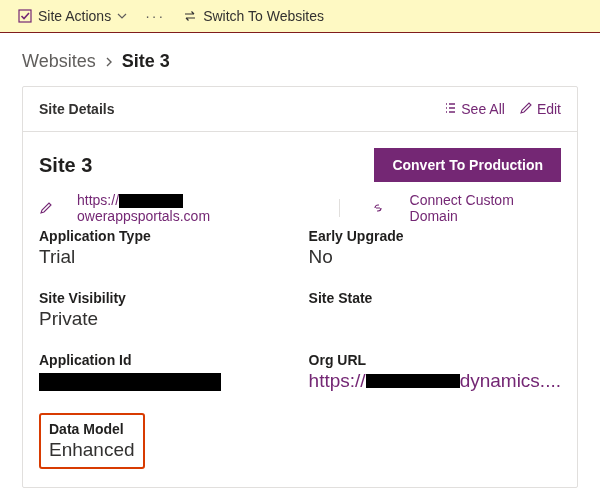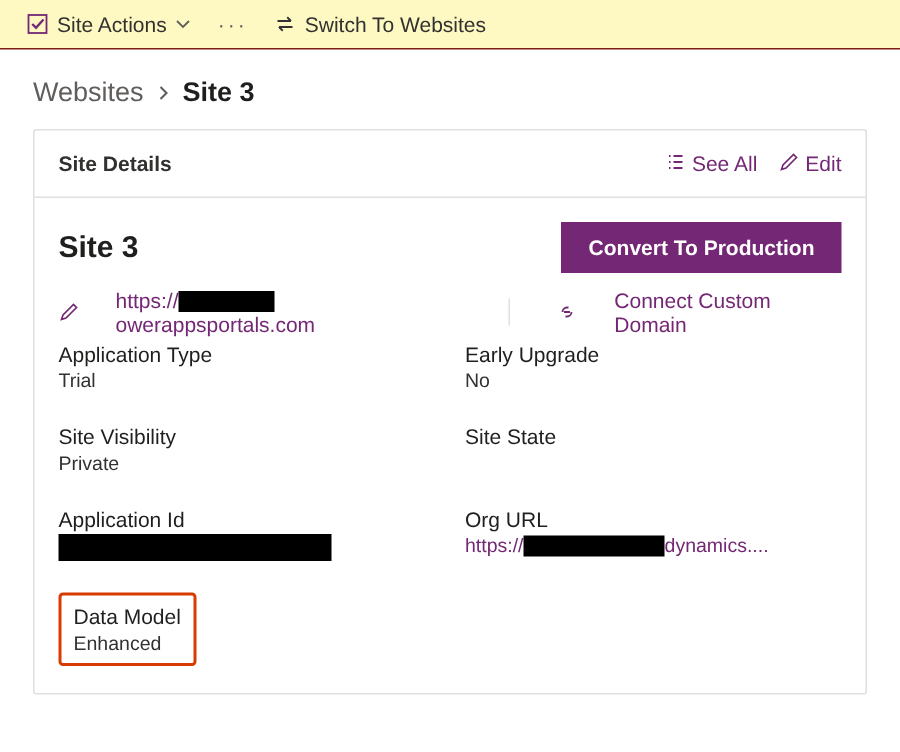--- a/index.html
+++ b/index.html
@@ -97,22 +97,22 @@
   }
   .redact.w1 { width: 64px; }
   .redact.w2 { width: 182px; height: 18px; }
   .redact.w3 { width: 94px; height: 14px; }
   .grid {
     display: grid;
     grid-template-columns: 1fr 1fr;
     row-gap: 22px;
     column-gap: 20px;
   }
-  .field-label { font-weight: 400; font-size: 14px; color: #201f1e; margin-bottom: 2px; }
-  .field-value { font-size: 13px; color: #323130; }
+  .field-label { font-weight: 700; font-size: 14px; color: #201f1e; margin-bottom: 2px; }
+  .field-value { font-size: 19px; color: #323130; }
   .orgurl { color: #742774; display: flex; align-items: center; }
   .highlight {
     border: 2px solid #d83b01;
     border-radius: 3px;
     padding: 6px 8px;
     display: inline-block;
     margin-top: 21px;
   }
   svg { display: block; }
 </style>

